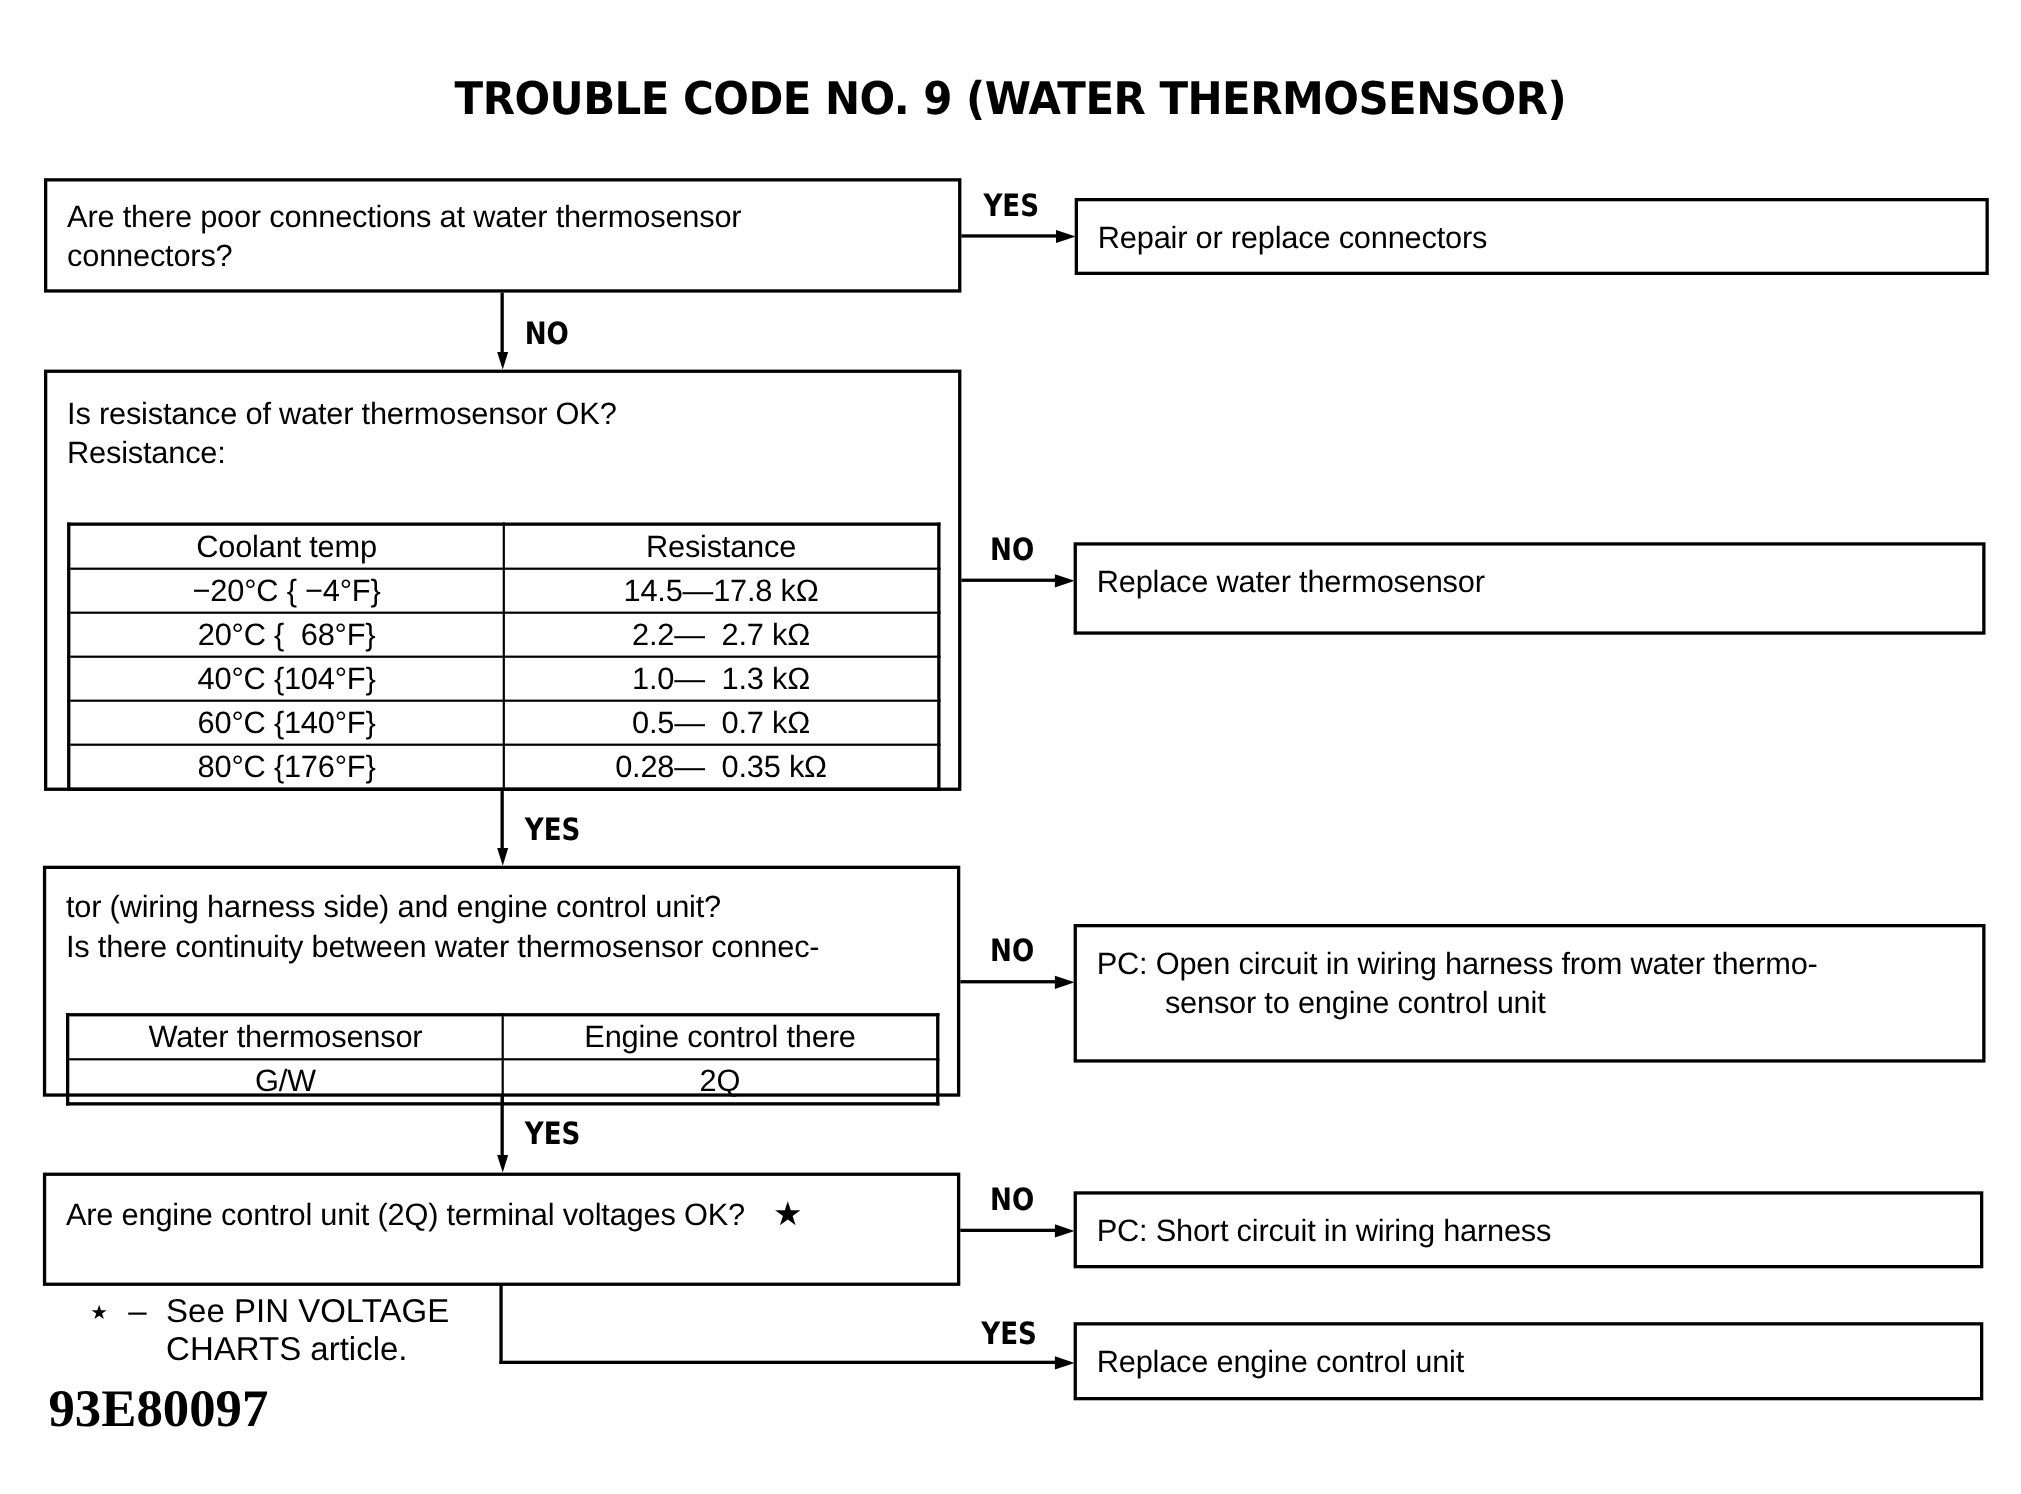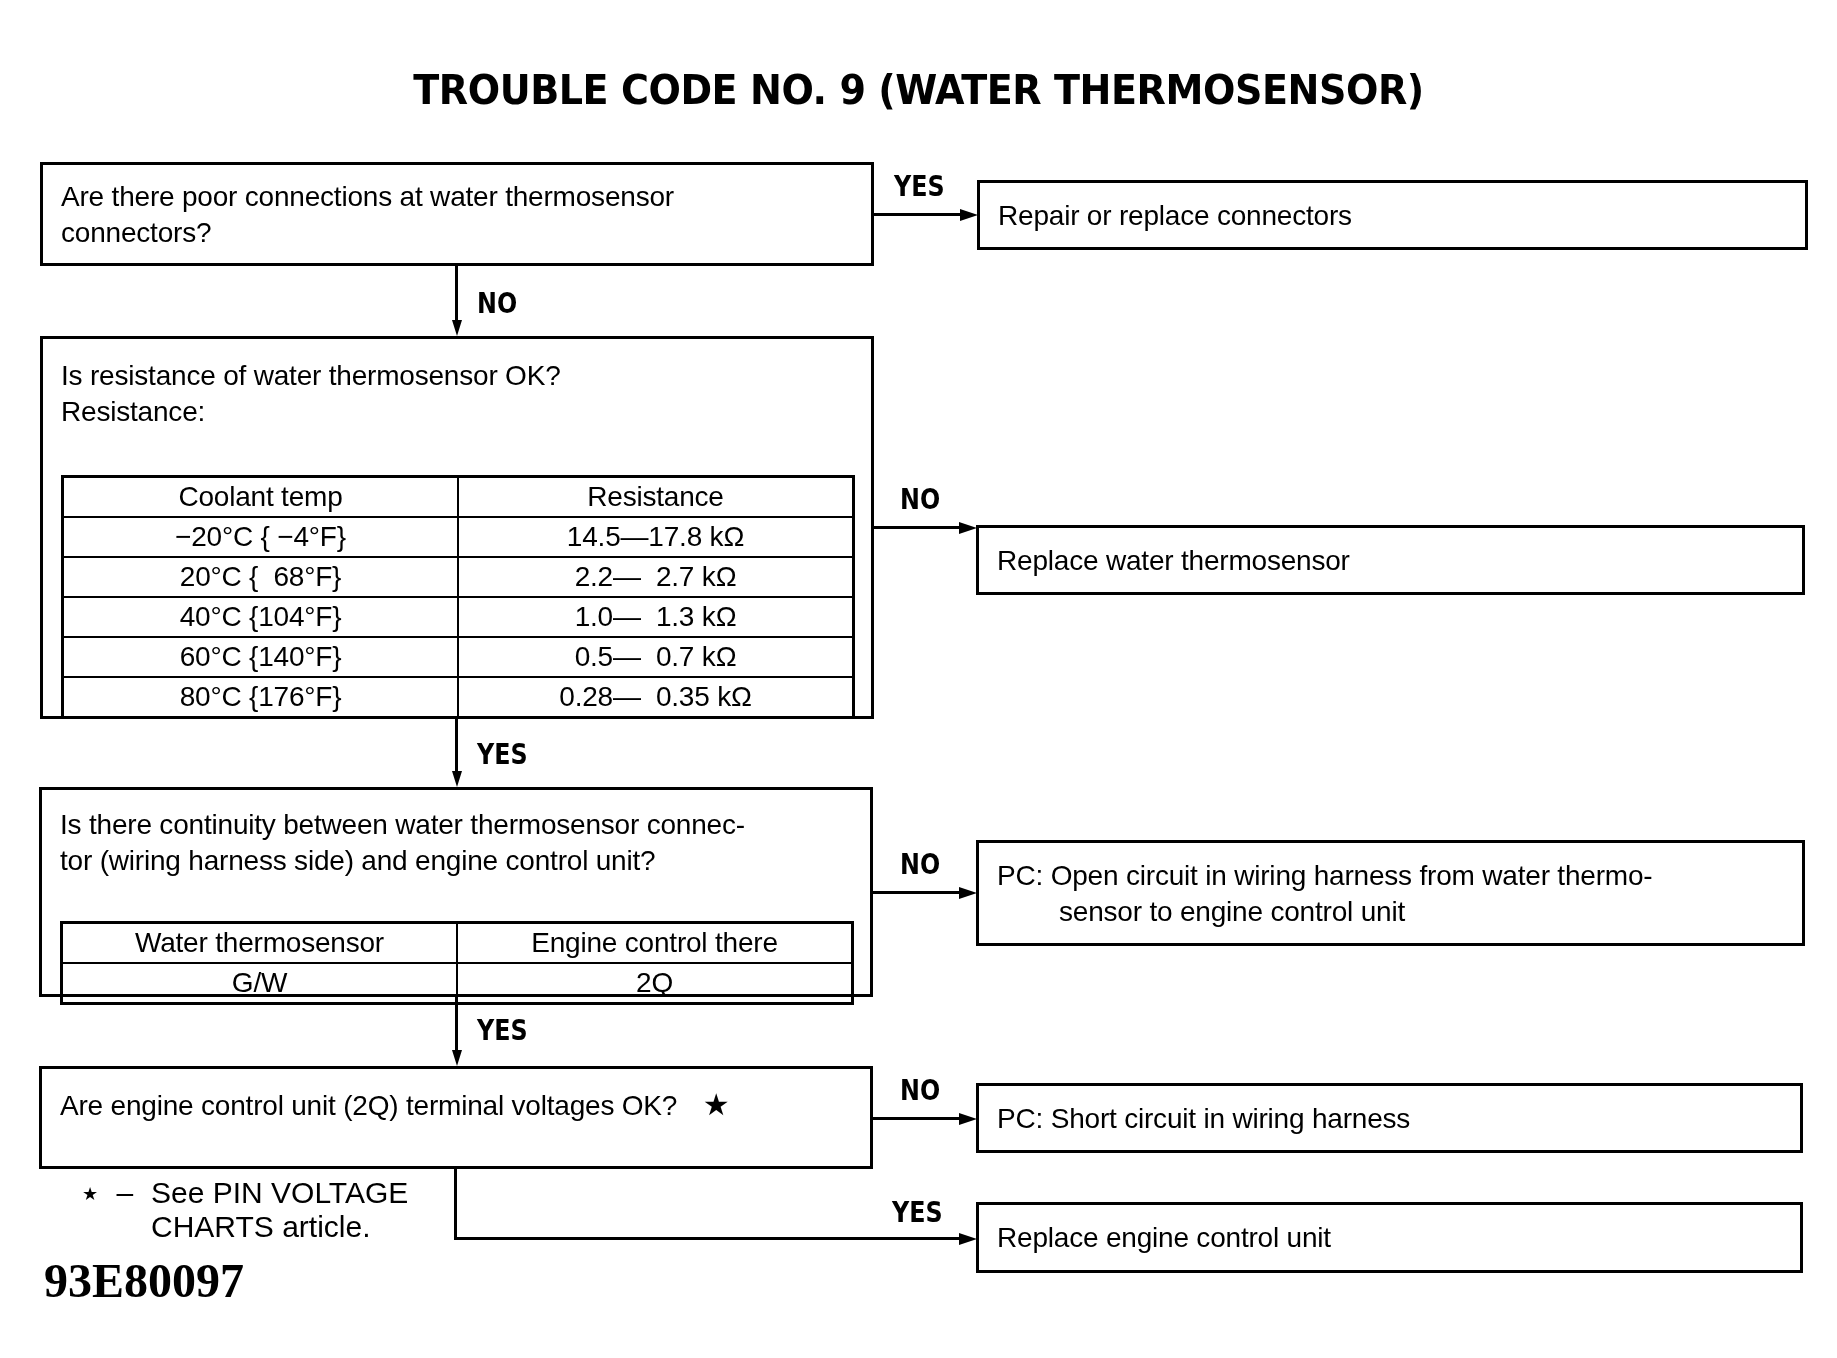--- a/index.html
+++ b/index.html
@@ -75,50 +75,50 @@
     <tr>
           <td>80°C {176°F}</td>
           <td>0.28—  0.35 kΩ</td>
         </tr>
   </tbody>
     </table>
 </div>
 <div class="hline" style="left:874px;top:526px;width:88px;"></div>
 <div class="arrow-r" style="left:959px;top:522px;"></div>
 <div class="lbl" style="left:900px;top:483px;">NO</div>
-<div class="box" style="left:976px;top:493px;width:829px;height:70px;margin-top:32px;">
+<div class="box" style="left:976px;top:493px;width:829px;height:84px;">
   <div class="rtext" style="top:15px;">Replace water thermosensor</div>
 </div>
 
 <div class="vline" style="left:455px;top:718px;height:54px;"></div>
 <div class="arrow-d" style="left:452px;top:771px;"></div>
 <div class="lbl" style="left:477px;top:738px;">YES</div>
 
 <div class="box" style="left:39px;top:787px;width:834px;height:210px;">
   <div class="qtext" style="top:17px;">
+    <div>tor (wiring harness side) and engine control unit?</div>
     <div>Is there continuity between water thermosensor connec-</div>
-    <div>tor (wiring harness side) and engine control unit?</div>
   </div>
   <table class="spec" style="left:18px;top:103px;width:794px;">
     <tbody>
         <tr>
       <th style="width:50%;">Water thermosensor</th>
       <th>Engine control there</th>
     </tr>
     <tr>
           <td>G/W</td>
           <td>2Q</td>
         </tr>
   </tbody>
     </table>
 </div>
 <div class="hline" style="left:873px;top:891px;width:88px;"></div>
 <div class="arrow-r" style="left:959px;top:887px;"></div>
 <div class="lbl" style="left:900px;top:848px;">NO</div>
-<div class="box" style="left:976px;top:840px;width:829px;height:106px;">
+<div class="box" style="left:976px;top:840px;width:829px;height:126px;">
   <div class="rtext" style="top:15px;">
     <div>PC: Open circuit in wiring harness from water thermo-</div>
     <div style="padding-left:62px;">sensor to engine control unit</div>
   </div>
 </div>
 
 <div class="vline" style="left:455px;top:996px;height:56px;"></div>
 <div class="arrow-d" style="left:452px;top:1050px;"></div>
 <div class="lbl" style="left:477px;top:1014px;">YES</div>
 

